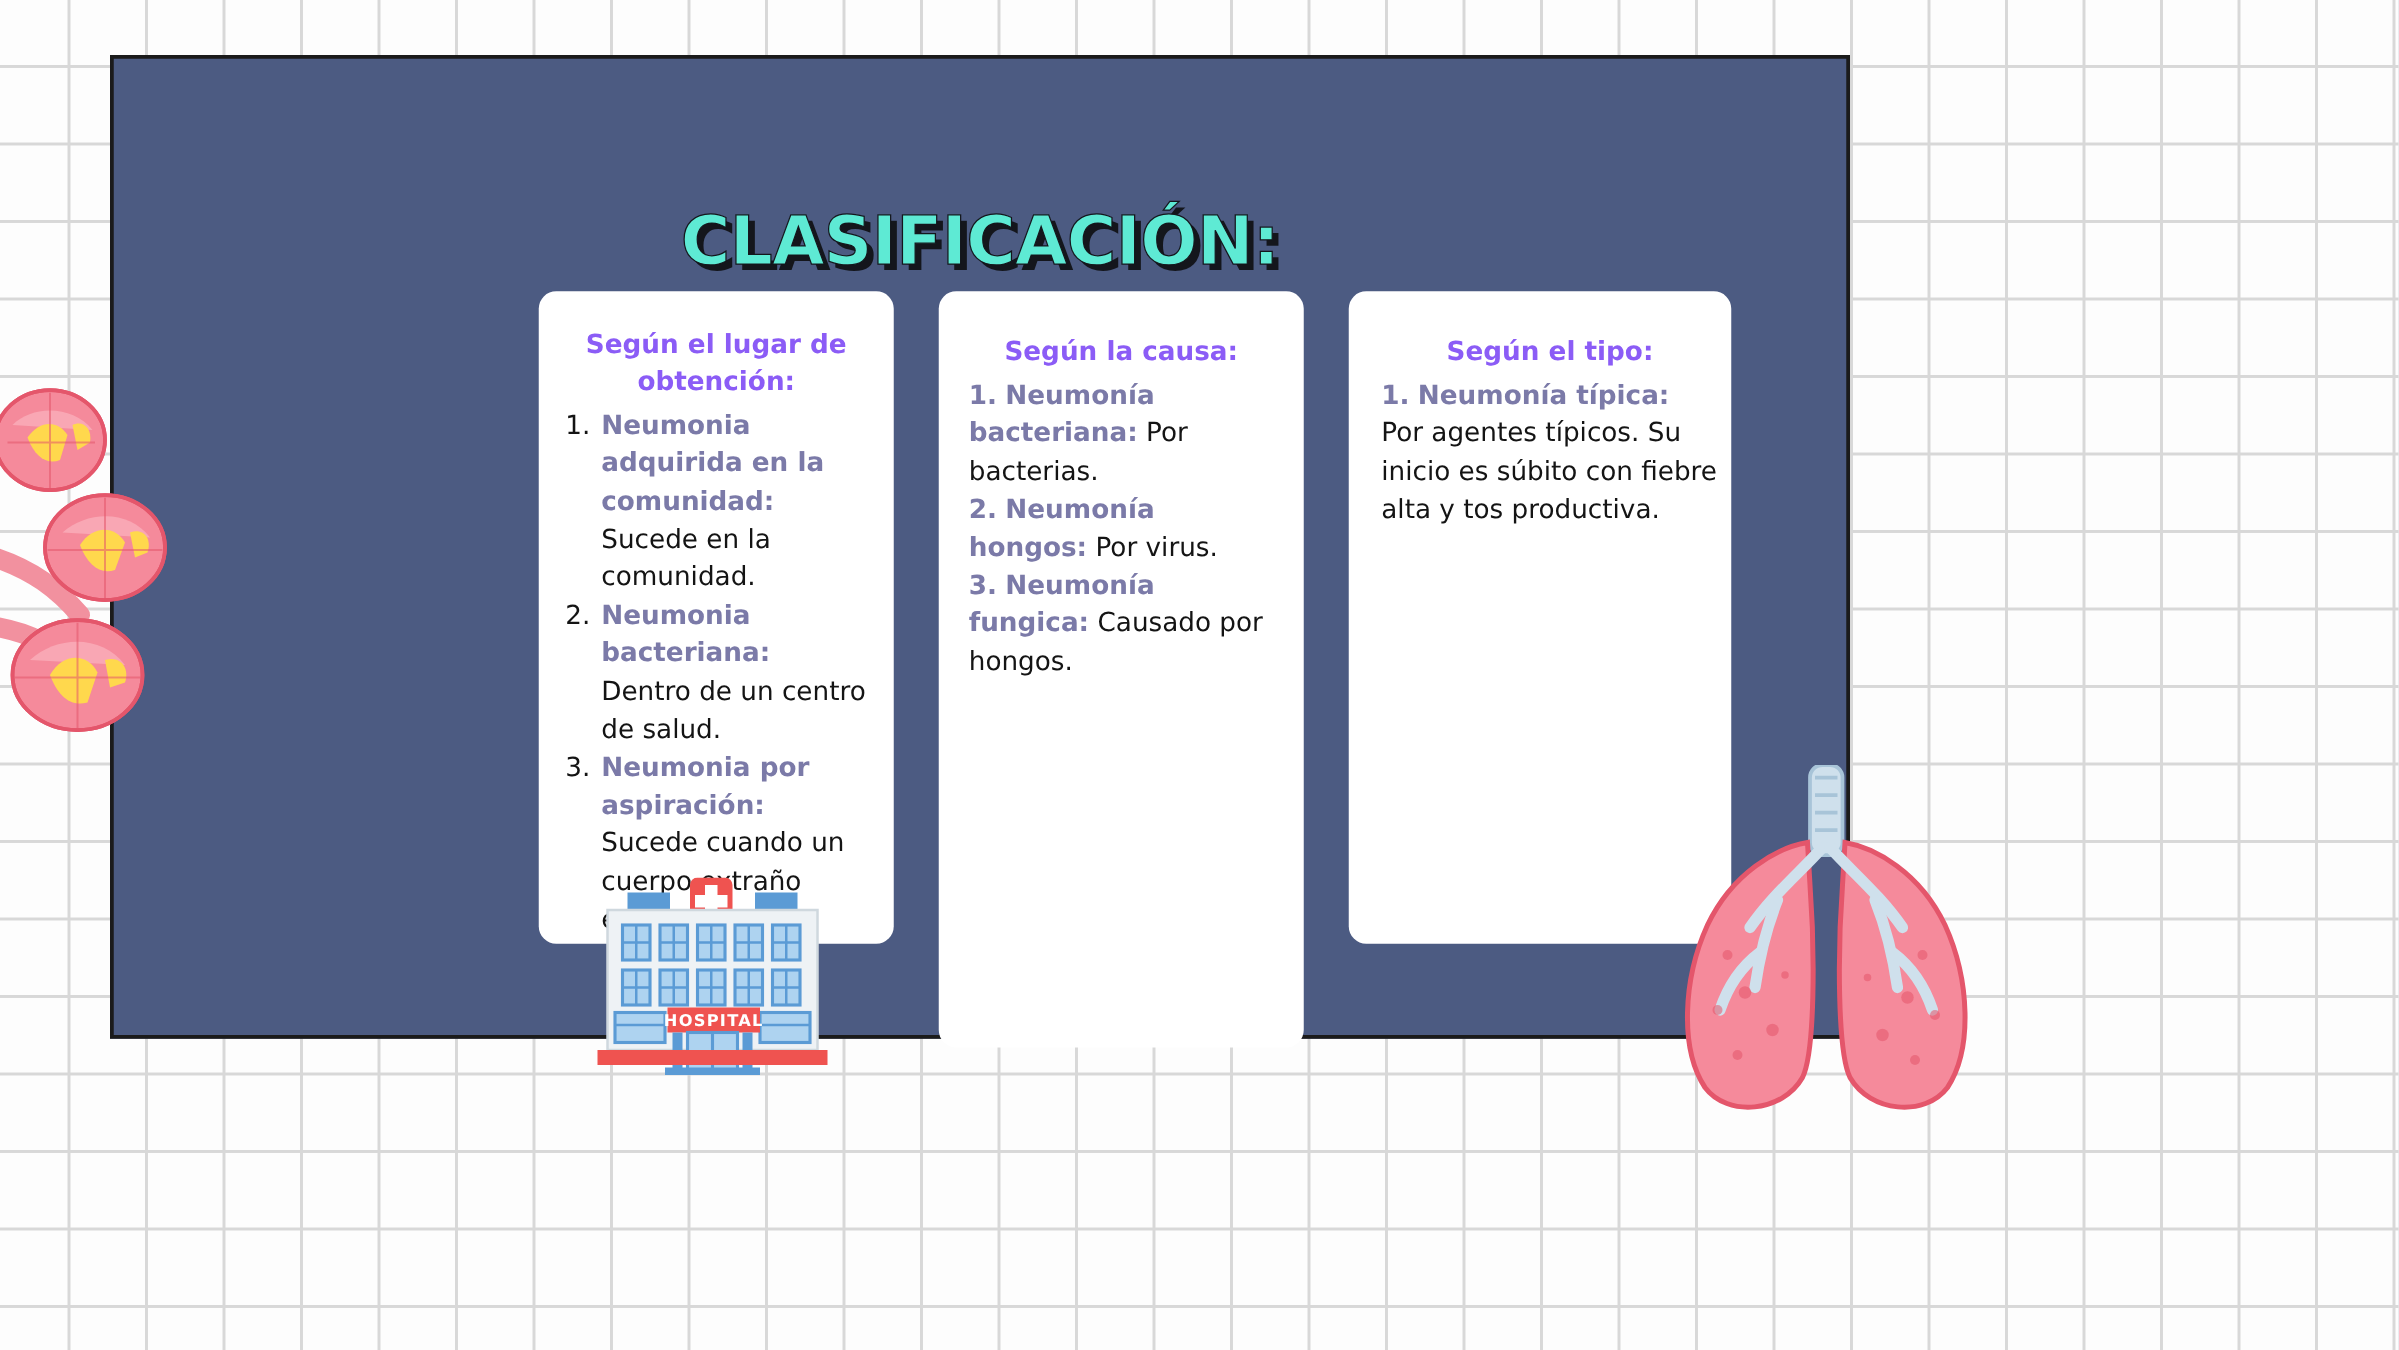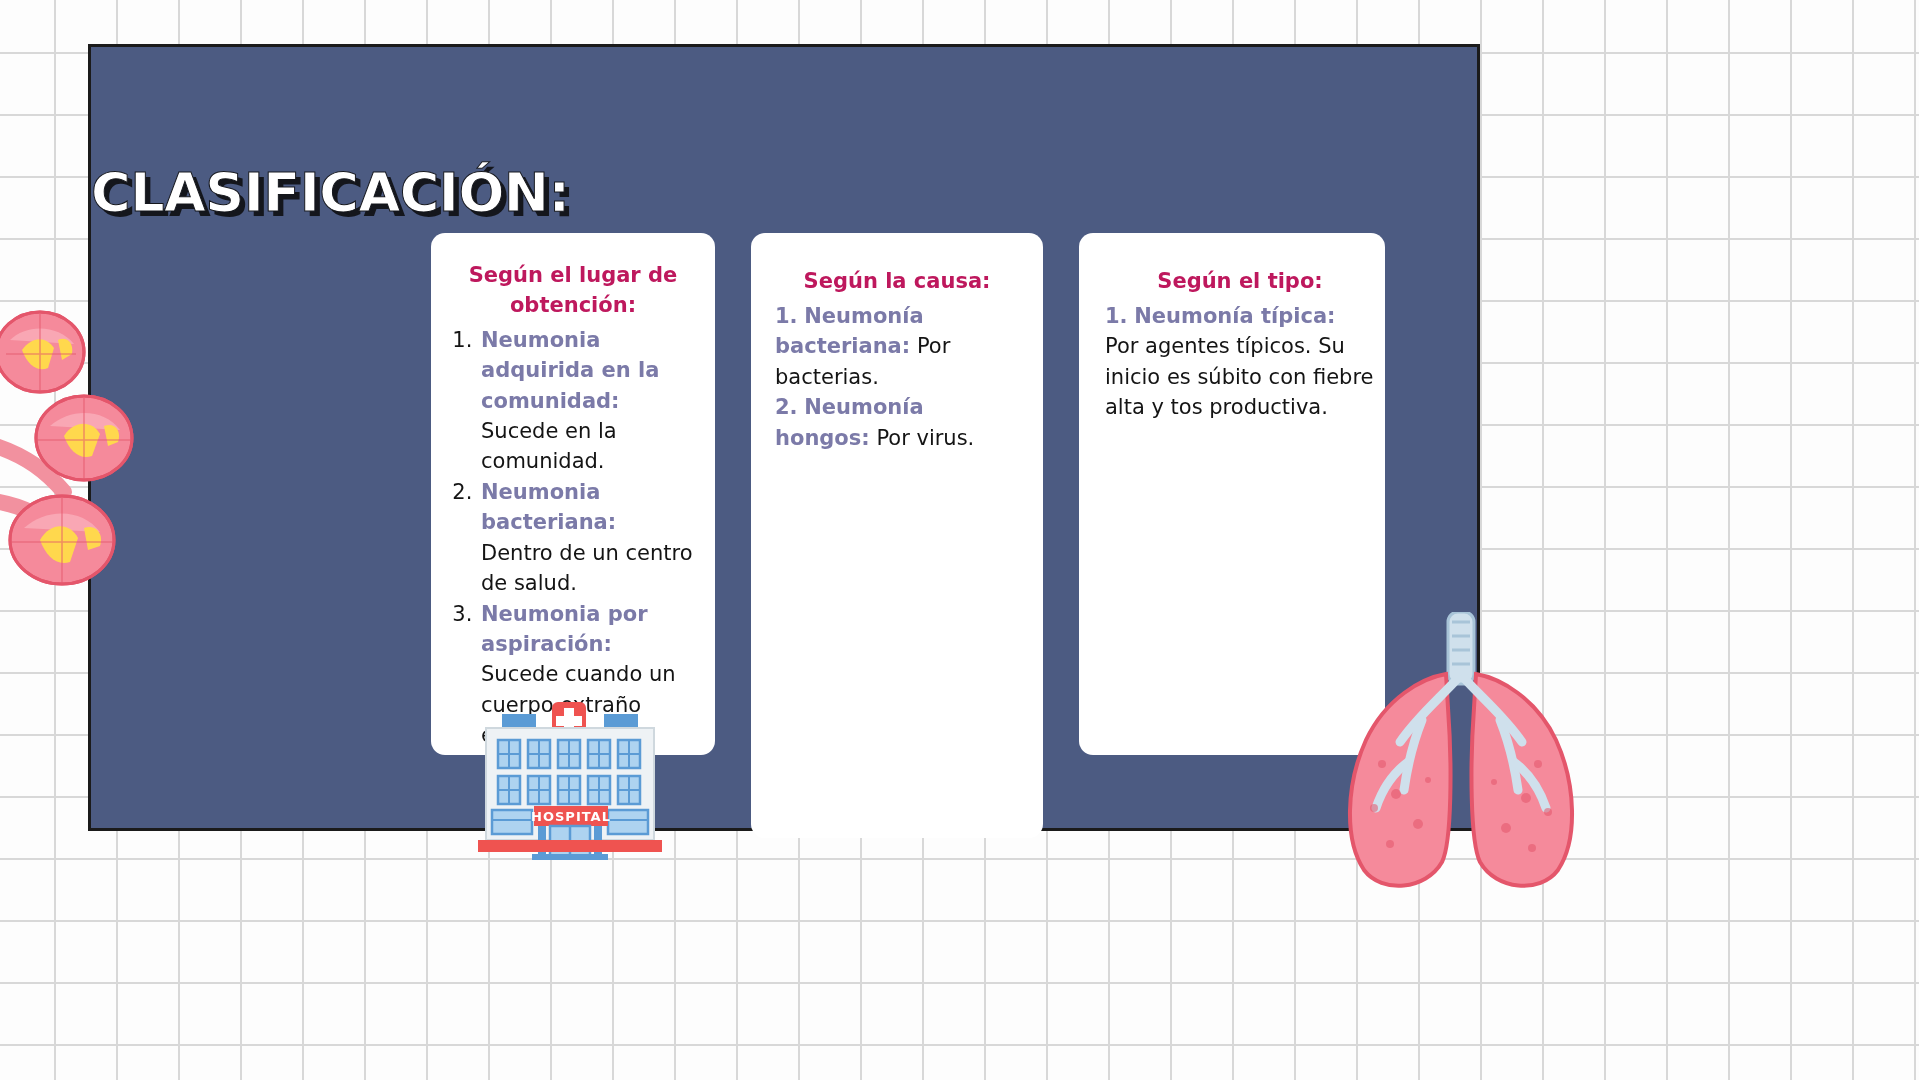--- a/index.html
+++ b/index.html
@@ -22,25 +22,26 @@
   #slide-panel{
     position:absolute;
     left:88px;top:44px;width:1392px;height:787px;
     background:#4c5b82;
     border:3px solid #1b1b1b;
     box-sizing:border-box;
     z-index:5;
   }
   #slide-title{
     position:absolute;left:0;right:0;top:78px;
+    text-align:center;
     font-family:"DejaVu Sans", sans-serif;
     font-weight:bold;
     font-size:54px;
     letter-spacing:-0.5px;
-    color:#ffffff;
+    color:#5eead4;
     text-shadow:5px 5px 0 #14161c;
     -webkit-text-stroke:1px #14161c;
   }
   
   #cards-row{
     position:absolute;
     left:340px;top:186px;
     width:1000px;
     display:flex;
     gap:36px;
@@ -56,21 +57,21 @@
   }
   #card-0{width:284px;height:522px;padding:28px 22px 0 22px;}
   #card-1{width:292px;height:605px;padding:34px 24px 0 24px;}
   #card-2{width:306px;height:522px;padding:34px 10px 0 26px;}
 
   .card-title{
     text-align:center;
     font-weight:bold;
     font-size:21px;
     line-height:1.42;
-    color:#be185d;
+    color:#8b5cf6;
     margin-bottom:4px;
   }
   .card-body{
     font-size:21px;
     line-height:1.45;
     color:#141414;
   }
   .hl{color:#7b7aa8;font-weight:bold;}
   
   ol.num-list{
@@ -199,20 +200,25 @@
         <p>
           <span class="hl">1.</span>
           <span class="hl">Neumonía bacteriana:</span>
           <span>Por bacterias.</span>
         </p>
         <p>
           <span class="hl">2.</span>
           <span class="hl">Neumonía hongos:</span>
           <span>Por virus.</span>
         </p>
+        <p>
+          <span class="hl">3.</span>
+          <span class="hl">Neumonía fungica:</span>
+          <span>Causado por hongos.</span>
+        </p>
       </div>
 
     </div>
 
     <div class="card" id="card-2">
       <div class="card-title">Según el tipo:</div>
       <div class="card-body plain-list">
         <p>
           <span class="hl">1.</span>
           <span class="hl">Neumonía típica:</span>

